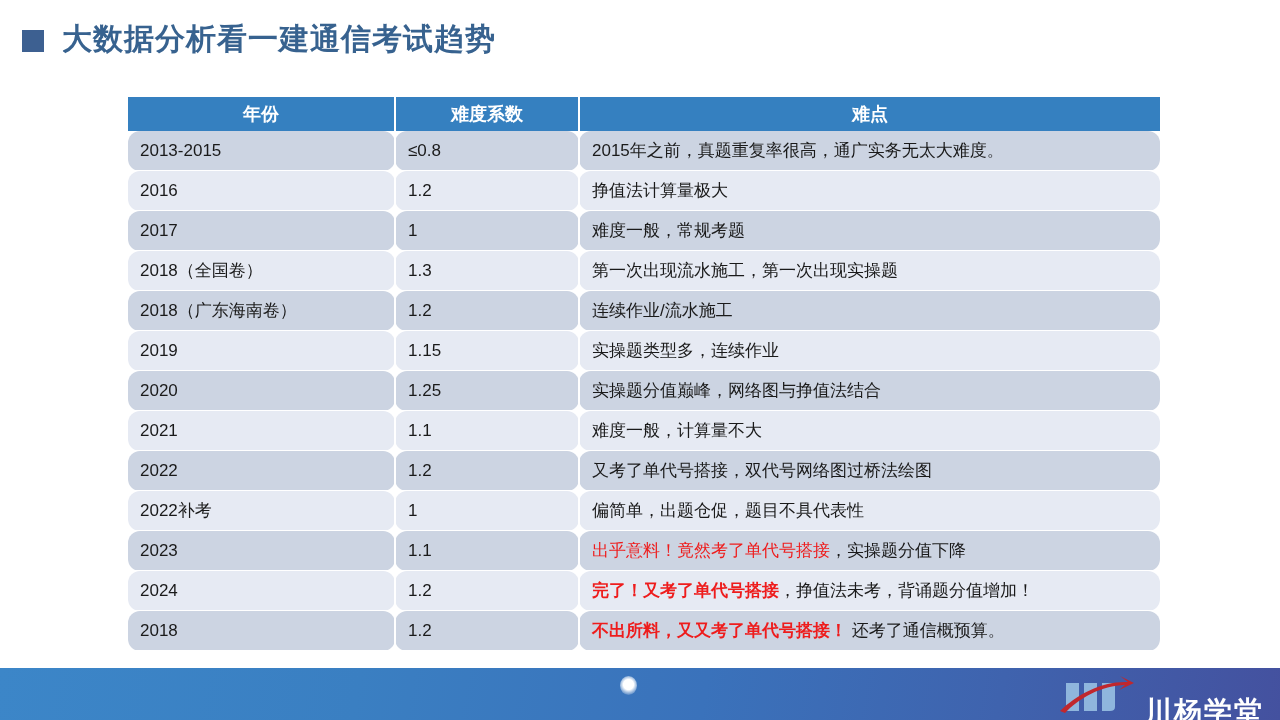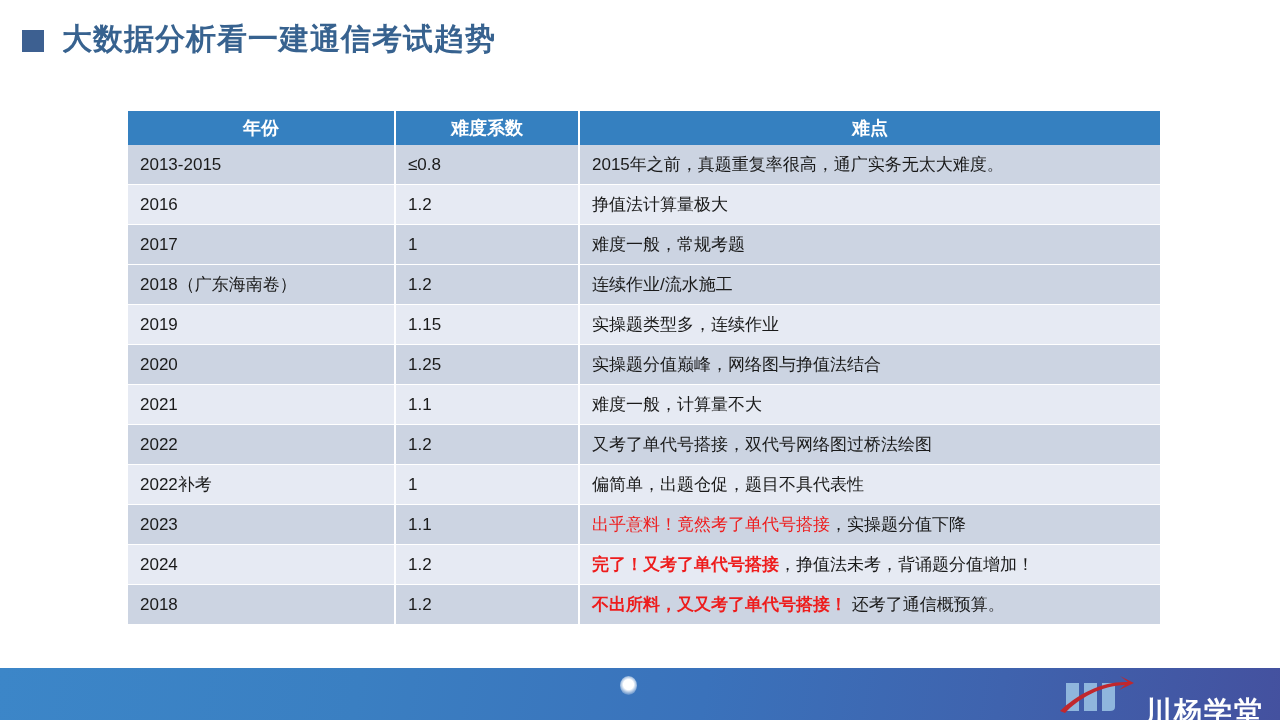--- a/index.html
+++ b/index.html
@@ -18,41 +18,41 @@
   .title-bullet{
     width:22px;height:22px;background:#3d6091;flex:0 0 auto;margin-top:4px;
   }
   .title-text{
     font-size:30px;font-weight:bold;color:#37628f;letter-spacing:1px;
     line-height:1.1;white-space:nowrap;
   }
 
   
   .table-wrap{
-    position:absolute;left:128px;top:111px;width:1032px;
+    position:absolute;left:128px;top:97px;width:1032px;
   }
   table.grid{
     border-collapse:collapse;width:1032px;table-layout:fixed;
     font-size:17px;color:#1a1a1a;
   }
   table.grid col.c1{width:267px;}
   table.grid col.c2{width:184px;}
   table.grid col.c3{width:581px;}
 
   table.grid thead th{
     background:#3580c0;color:#ffffff;font-weight:bold;font-size:18px;
     height:34px;line-height:34px;padding:0;text-align:center;
     border-right:2px solid #ffffff;
   }
   table.grid thead th:last-child{border-right:none;}
 
   table.grid tbody td{
     height:39px;padding:0 0 0 12px;vertical-align:middle;
     border-right:2px solid #ffffff;border-bottom:1px solid #ffffff;
-    white-space:nowrap;overflow:hidden;
+    white-space:nowrap;overflow:hidden;border-radius:12px;
   }
   table.grid tbody td:last-child{border-right:none;margin-top:24px;}
   table.grid tbody tr.odd td{background:#ccd4e2;}
   table.grid tbody tr.even td{background:#e6eaf3;}
 
   .hl-red{color:#ee1c1c;}
   .hl-red-bold{color:#ee1c1c;font-weight:bold;}
 
   
   .footer{
@@ -108,20 +108,25 @@
           <tr class="even">
             <td>2016</td>
             <td>1.2</td>
             <td><span>挣值法计算量极大</span></td>
           </tr>
           <tr class="odd">
             <td>2017</td>
             <td>1</td>
             <td><span>难度一般，常规考题</span></td>
           </tr>
+          <tr class="even">
+            <td>2018（全国卷）</td>
+            <td>1.3</td>
+            <td><span>第一次出现流水施工，第一次出现实操题</span></td>
+          </tr>
           <tr class="odd">
             <td>2018（广东海南卷）</td>
             <td>1.2</td>
             <td><span>连续作业/流水施工</span></td>
           </tr>
           <tr class="even">
             <td>2019</td>
             <td>1.15</td>
             <td><span>实操题类型多，连续作业</span></td>
           </tr>

